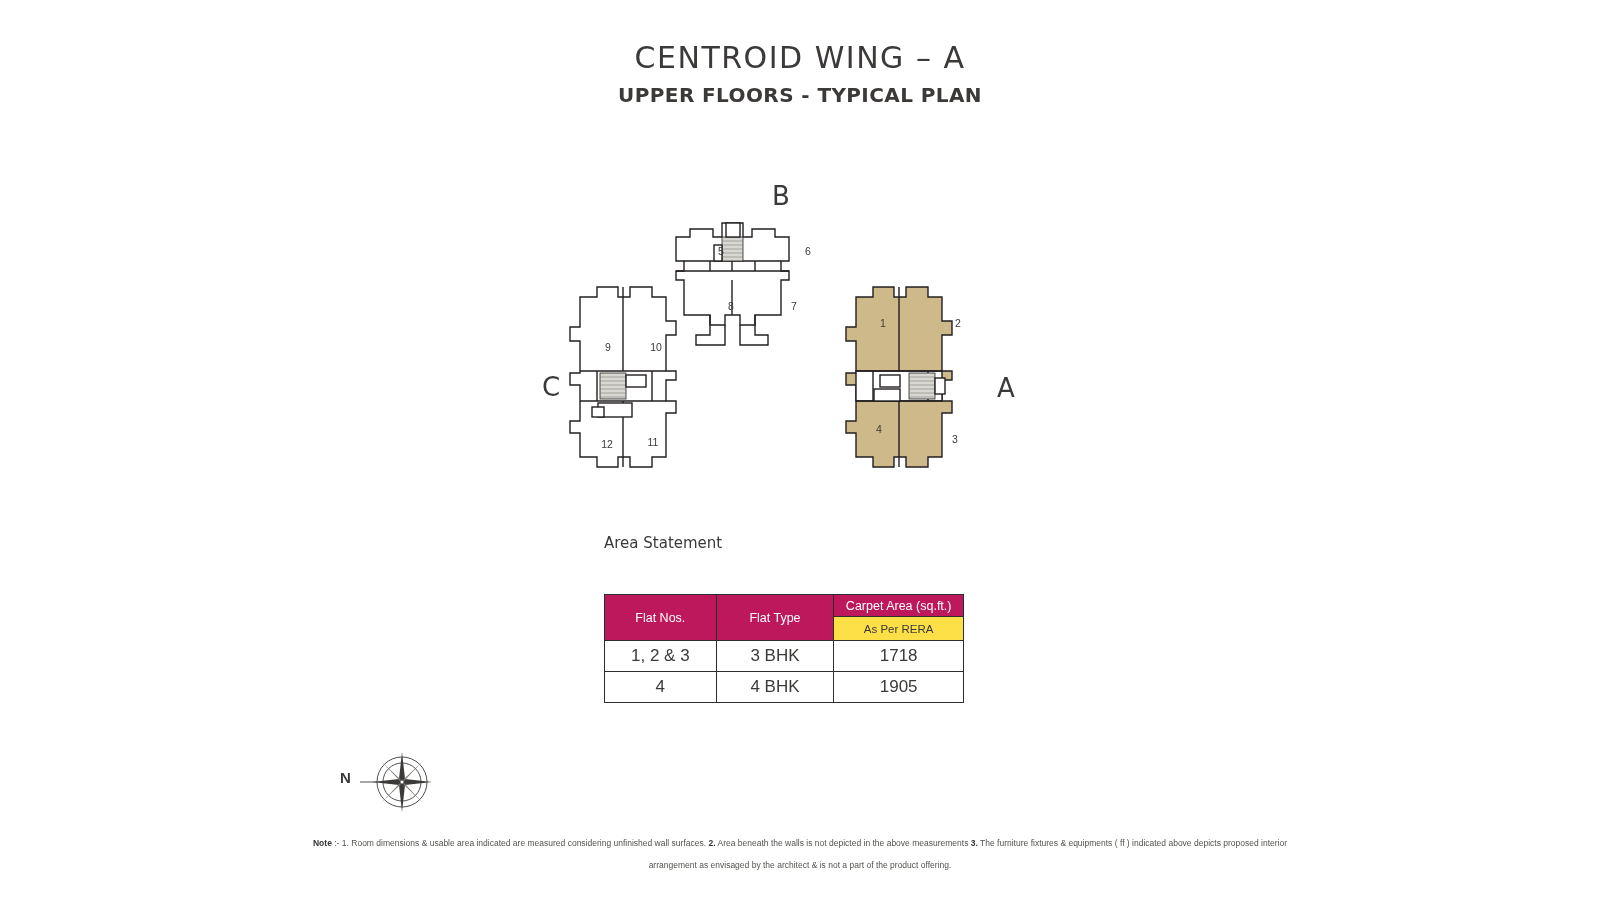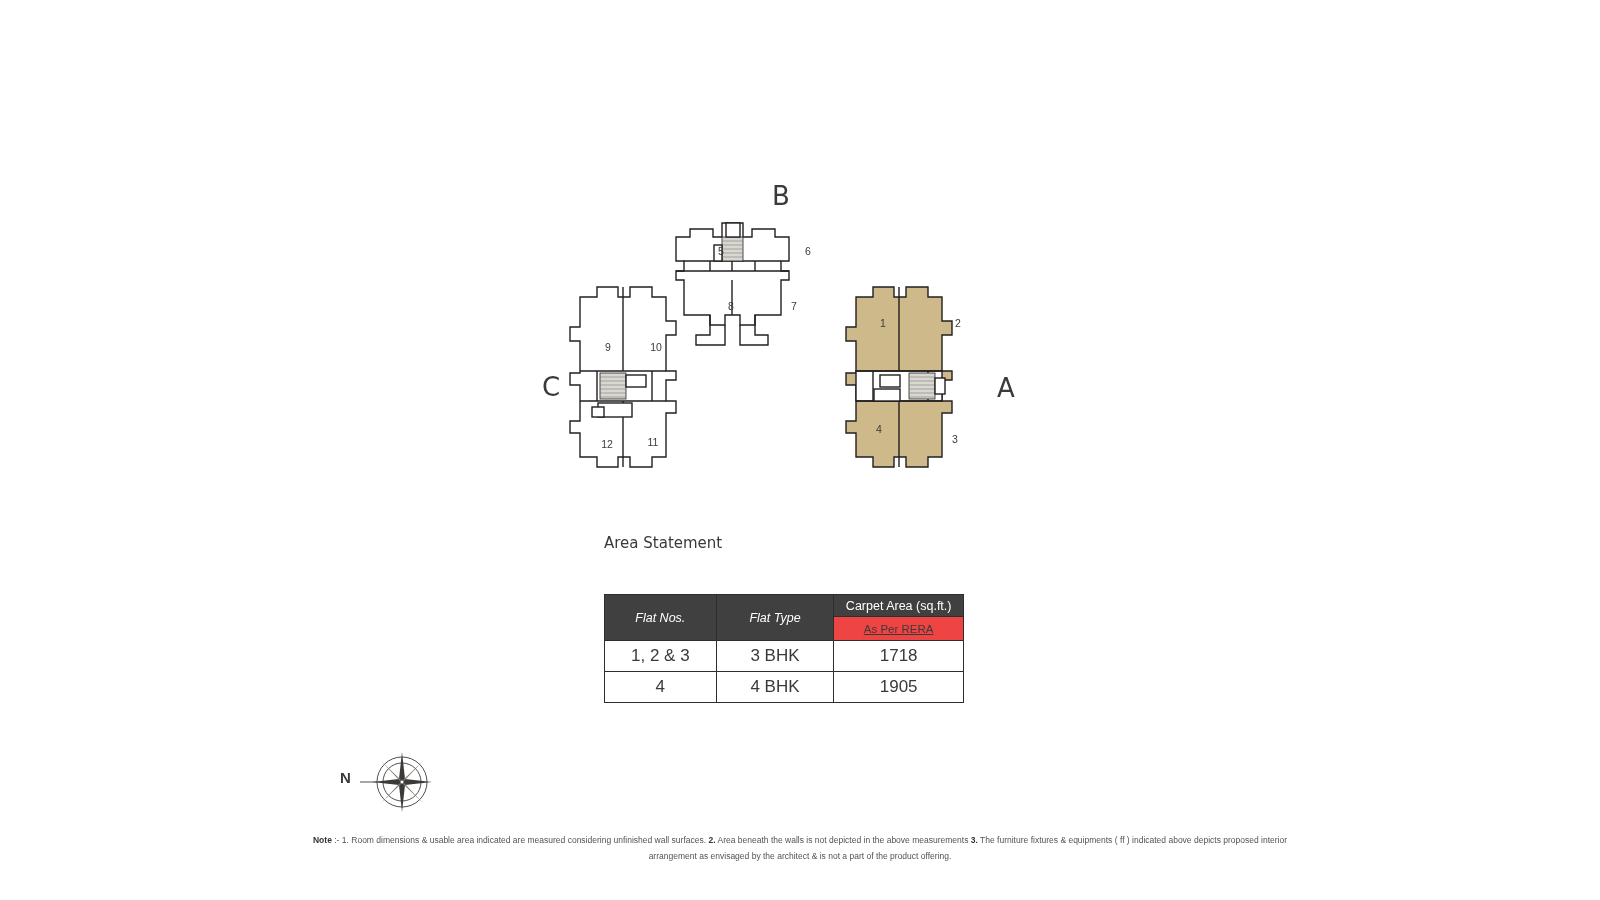--- a/index.html
+++ b/index.html
@@ -82,32 +82,31 @@
     width: 360px;
     font-size: 12.5px;
   }
   table.area-table td, table.area-table th {
     border: 1px solid #2d2d2b;
     text-align: center;
     color: #3a3a38;
     font-weight: 400;
   }
   .th-dark {
-    background: #404040;
+    background: #be185d;
     color: #ffffff !important;
     font-weight: 700;
     font-size: 12.5px;
     height: 22px;
   }
-  .th-dark.tall { height: 46px; font-style: italic; }
+  .th-dark.tall { height: 46px; }
   .sub-head {
     height: 24px;
     font-size: 11.5px;
-    background: #ef4444;
-    text-decoration: underline;
+    background: #fde047;
   }
   .data-row td { height: 31px; font-size: 17px; }
 
   
   .compass {
     position: absolute;
     left: 340px;
     top: 742px;
     width: 120px;
     height: 80px;
@@ -122,30 +121,34 @@
   }
 
   
   .note {
     position: absolute;
     left: 300px;
     top: 832px;
     width: 1000px;
     text-align: center;
     font-size: 8.5px;
-    line-height: 16px;
+    line-height: 22px;
     color: #55534f;
   }
   .note b { font-weight: 700; color: #333; }
 </style>
 </head>
 <body>
 
 <div class="page">
 
+  <div class="title-block">
+    <div class="title-main">CENTROID WING – A</div>
+    <div class="title-sub">UPPER FLOORS - TYPICAL PLAN</div>
+  </div>
 
   <div class="plan-wrap">
 
     <div class="wing-label wl-b">B</div>
     <div class="wing-label wl-c">C</div>
     <div class="wing-label wl-a">A</div>
 
     <svg width="620" height="350" viewBox="0 0 620 350">
       <g fill="none" stroke="#231f20" stroke-width="1.4" stroke-linejoin="miter">
 

